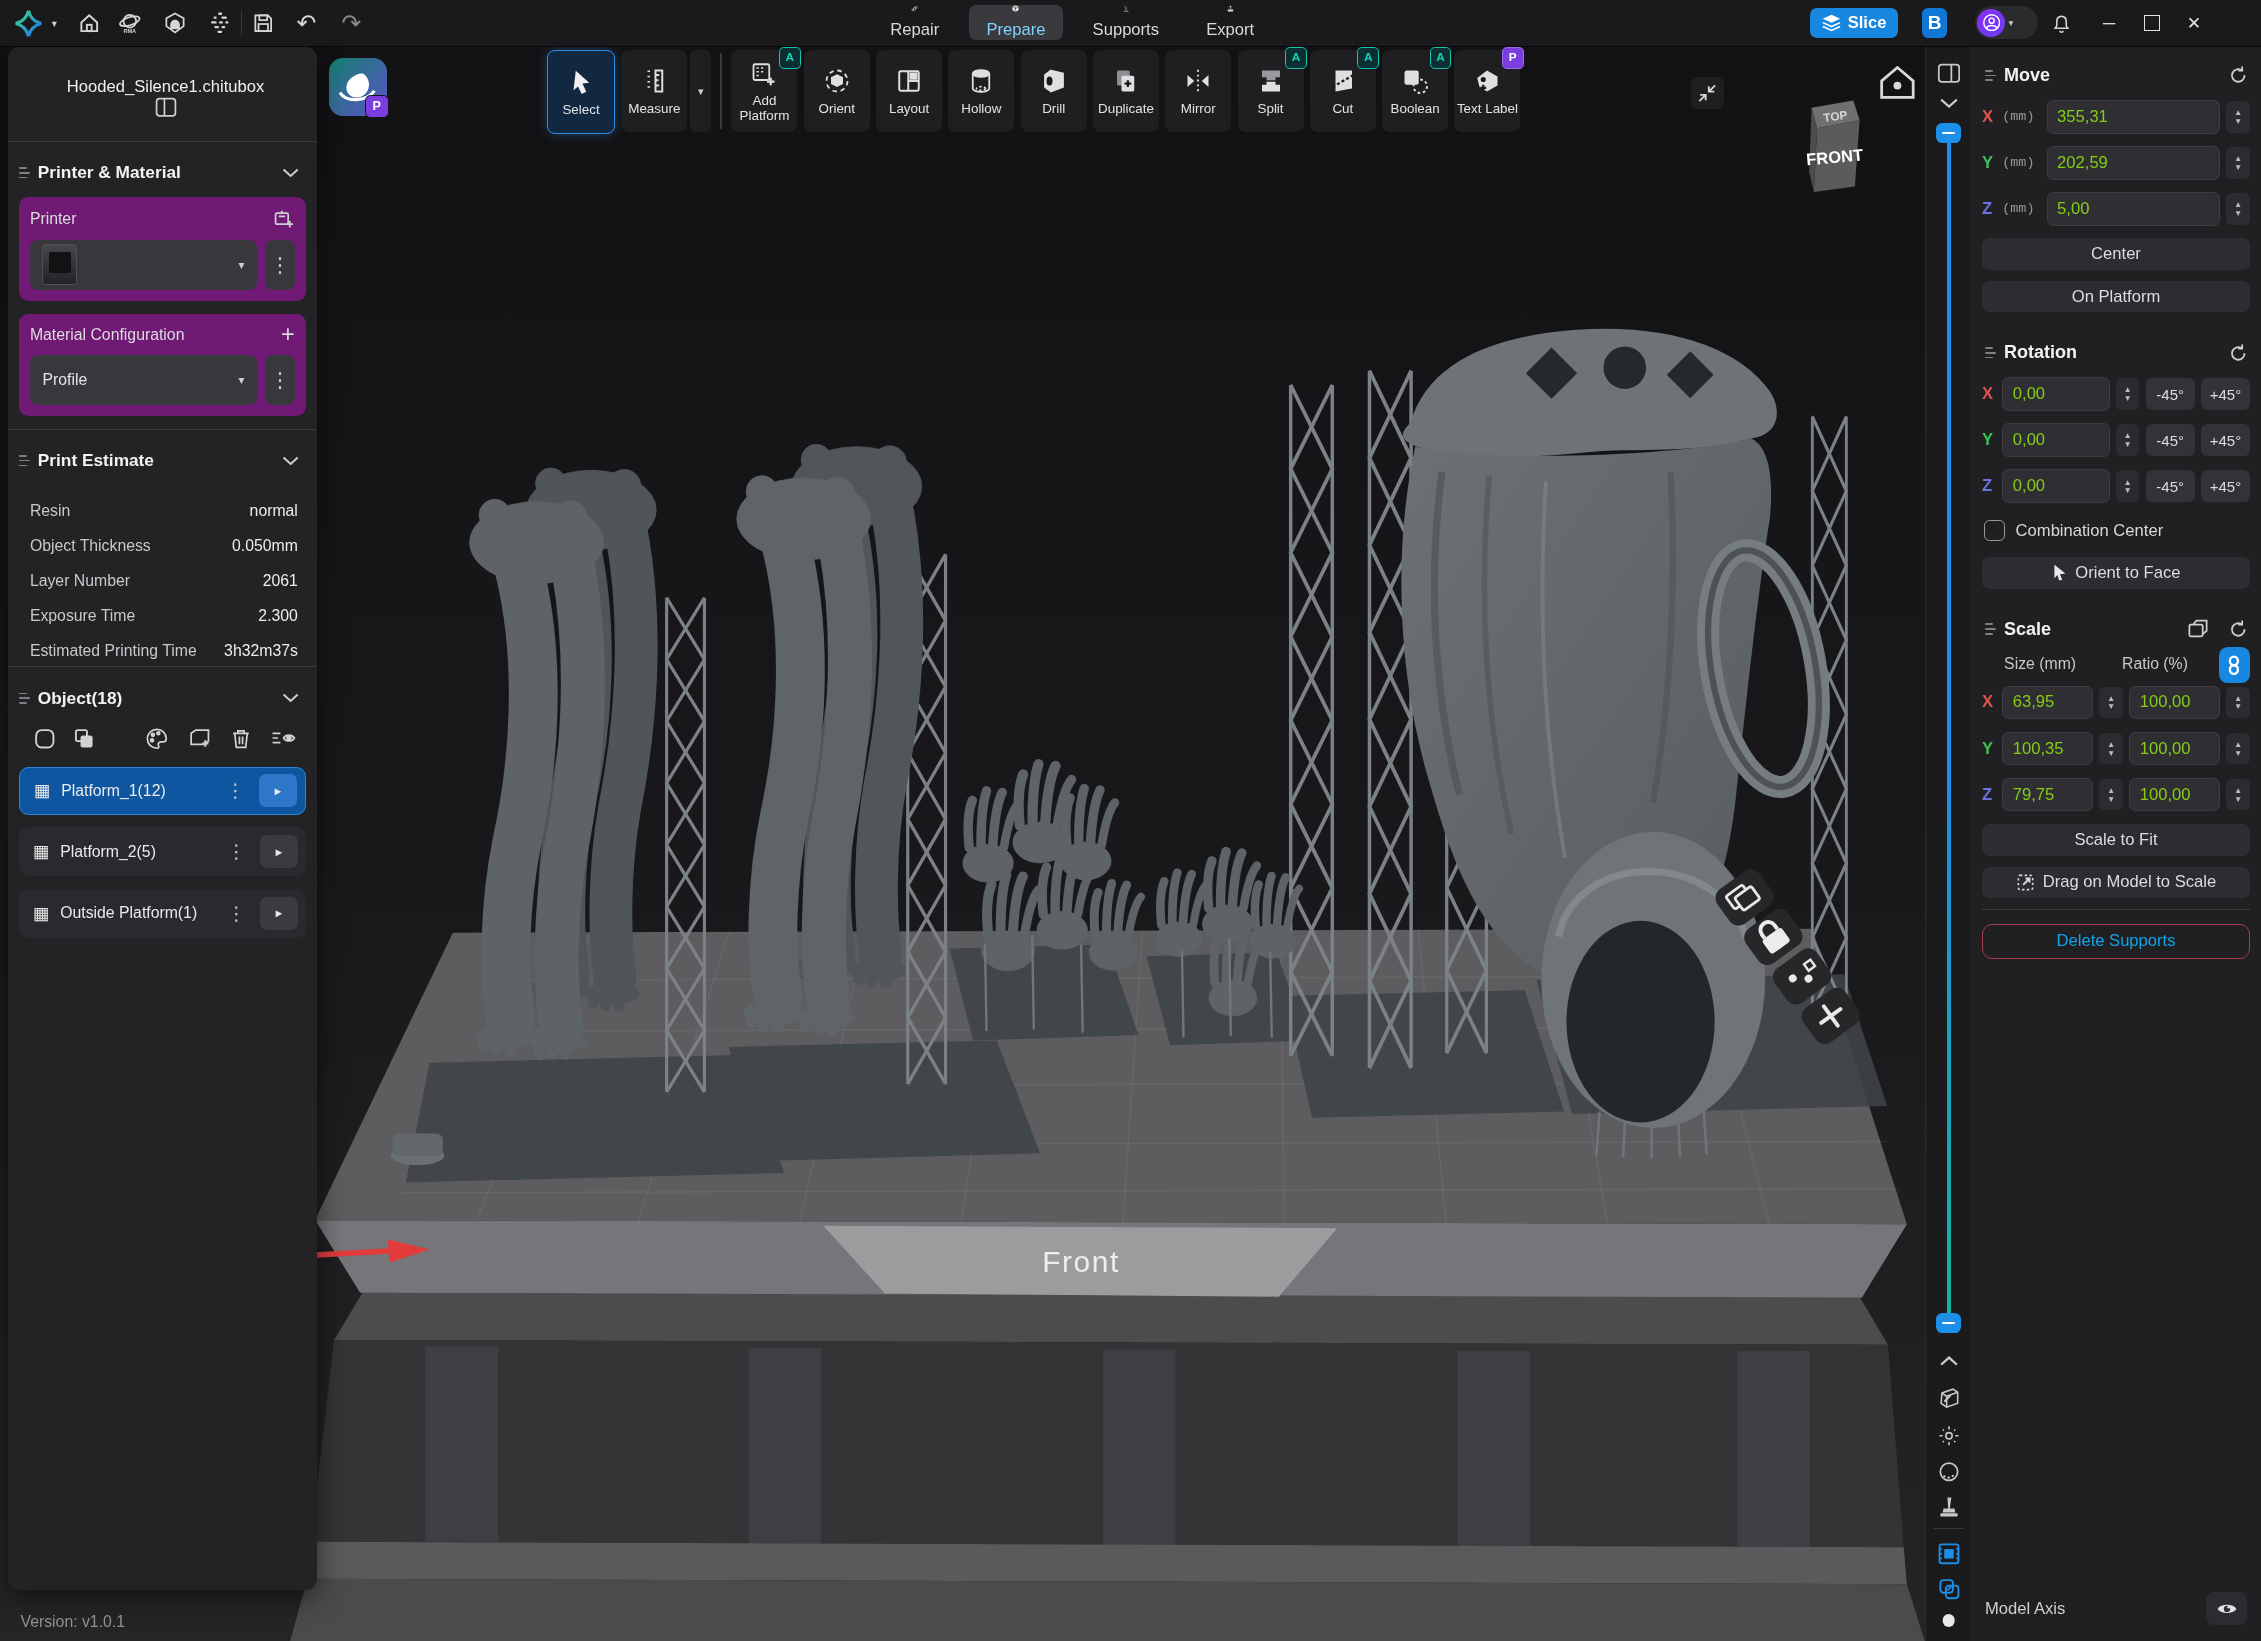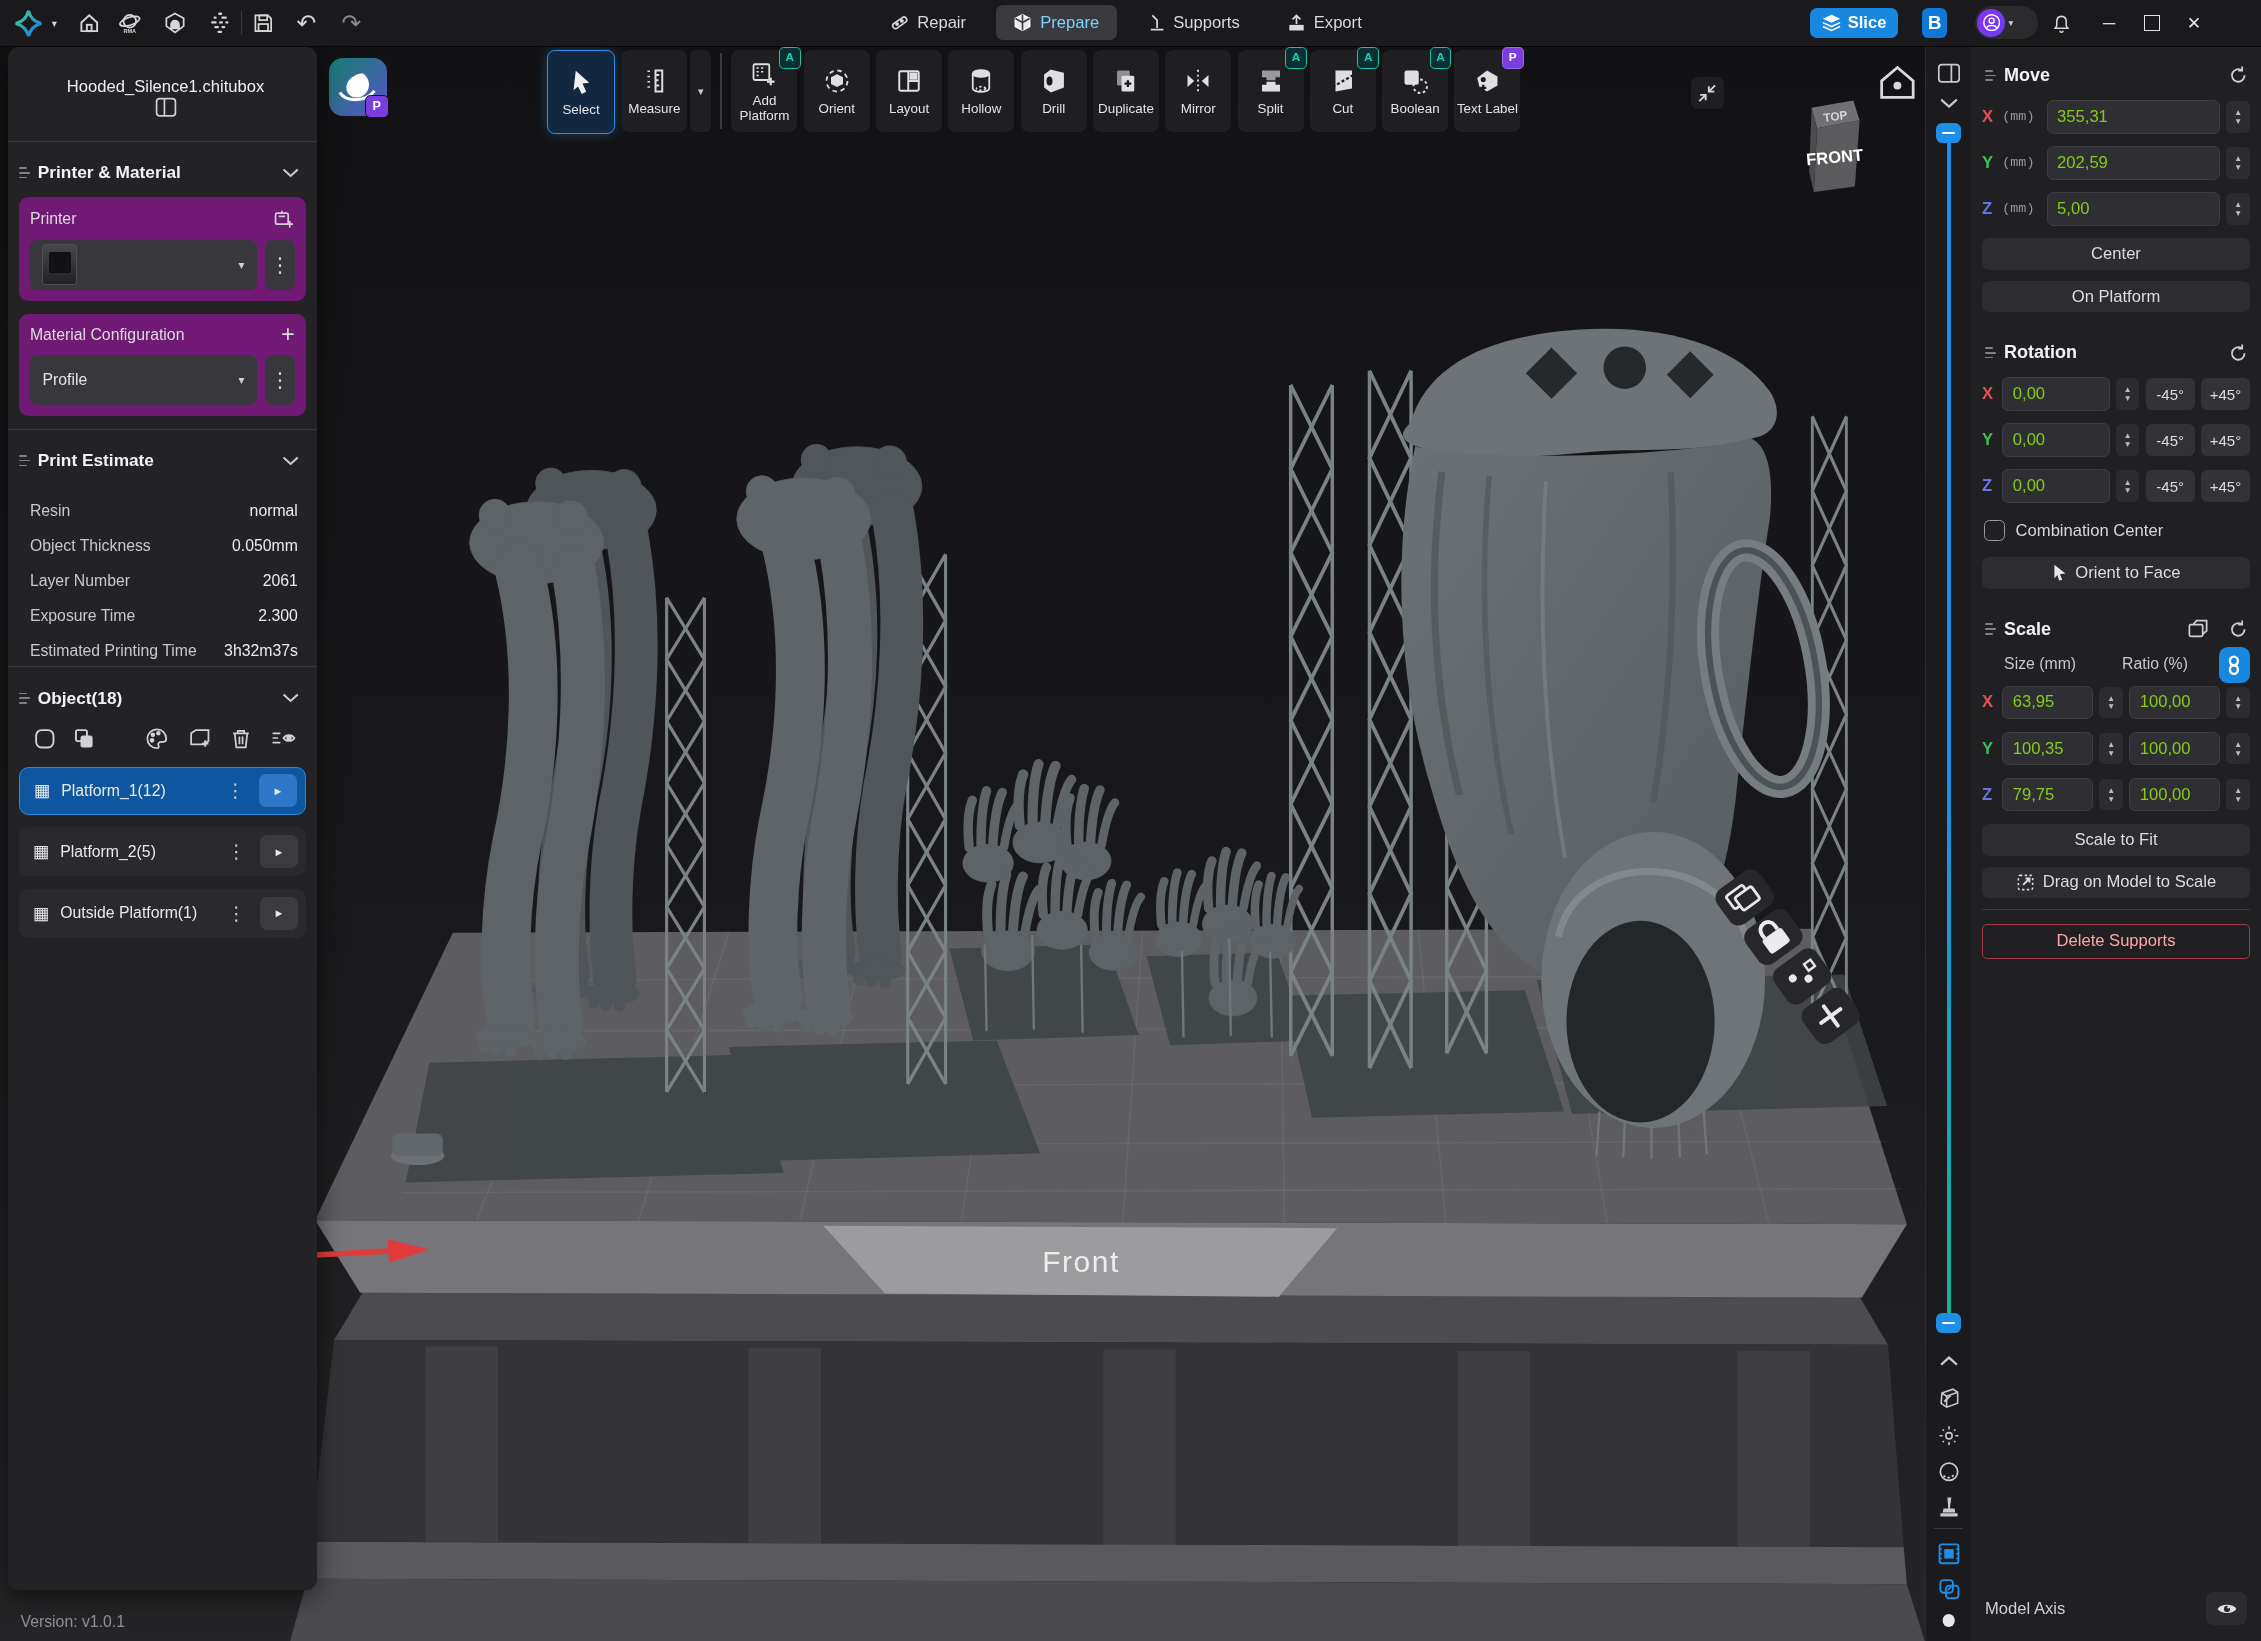--- a/index.html
+++ b/index.html
@@ -6,21 +6,21 @@
   .app{position:relative;width:2261px;height:1642px;overflow:hidden;background:#141416;
        font-family:"Liberation Sans",sans-serif;color:#e6e6e8;}
   svg{display:block}
   
   .titlebar{position:absolute;left:0;top:0;width:2261px;height:46px;background:#1a1a1c;
             border-bottom:0.8px solid #070708;z-index:60;}
   .tbi{position:absolute;top:0;height:46px;display:flex;align-items:center;justify-content:center;color:#d6d6d8;}
   .tb-divider{position:absolute;top:11px;width:0.8px;height:23.6px;background:#3a3a3e;}
   .tabs{position:absolute;left:873px;top:4.7px;height:36px;display:flex;gap:12.6px;align-items:center;}
   .tab{display:flex;align-items:center;gap:7.9px;height:35px;padding:0 17.3px;border-radius:7px;
-       color:#d9d9db;font-size:16.6px;}
+       color:#d9d9db;font-size:16.6px;flex-direction:column;}
   .tab.active{background:#3a3a3e;color:#7dd3fc;}
   .slice-btn{position:absolute;left:1810px;top:7.9px;width:88px;height:30px;background:#1787e0;
              border-radius:7px;display:flex;align-items:center;justify-content:center;gap:7px;
              color:#fff;font-size:16.6px;font-weight:bold;}
   .blogo{position:absolute;left:1922px;top:7.9px;width:25px;height:30px;background:#1177d6;border-radius:6.3px;
          display:grid;place-items:center;color:#fff;font-weight:bold;font-size:19px;}
   .avatar-pill{position:absolute;left:1975px;top:6.3px;width:54px;height:33px;background:#2b2b2e;
                border-radius:16.6px;display:flex;align-items:center;padding:0 6.3px 0 2.4px;gap:3.2px;}
   .avatar{width:28px;height:28px;border-radius:50%;background:linear-gradient(135deg,#8a2ff0,#6a3df2);
           display:grid;place-items:center;}
@@ -112,21 +112,21 @@
   .btn{height:31.5px;background:#2d2d31;border-radius:7px;display:flex;align-items:center;justify-content:center;
        gap:7.9px;color:#dddde0;font-size:16.6px;margin-bottom:11px;}
   .mini{width:49px;height:31.5px;border-radius:6.3px;background:#323237;font-size:15px;color:#dddde0;
         display:grid;place-items:center;flex:none;}
   .cbrow{display:flex;align-items:center;gap:11px;padding:4.7px 1.6px 15.8px;font-size:16.6px;color:#d8d8da;}
   .cb{width:19px;height:19px;border:1.6px solid #9a9a9e;border-radius:5.5px;}
   .scale-heads{display:flex;align-items:center;font-size:15.8px;color:#c9c9cc;padding:1.6px 1.6px 12.6px;position:relative;}
   .link{position:absolute;right:0;top:-6.3px;width:31.5px;height:36px;background:#1787e0;border-radius:8.7px;
         display:grid;place-items:center;}
   .rdiv{height:0.8px;background:#3a3a3e;margin:6.3px 0 14px;}
-  .del{height:33px;border:1.6px solid #a63a4c;border-radius:5px;color:#fca5a5;font-size:16.6px;
+  .del{height:33px;border:1.6px solid #a63a4c;border-radius:10px;color:#0ea5e9;font-size:16.6px;
        display:flex;align-items:center;justify-content:center;background:transparent;}
   .maxis{position:absolute;left:0;right:0;top:1546px;display:flex;align-items:center;padding:0 14px;gap:9.5px;}
   .maxis .t{flex:1;font-size:16.6px;color:#cfcfd2;}
   .eyebtn{width:41px;height:33px;border-radius:7.9px;background:#2c2c30;display:grid;place-items:center;}
 </style>
 </head>
 <body>
 
 <div class="app">
 

